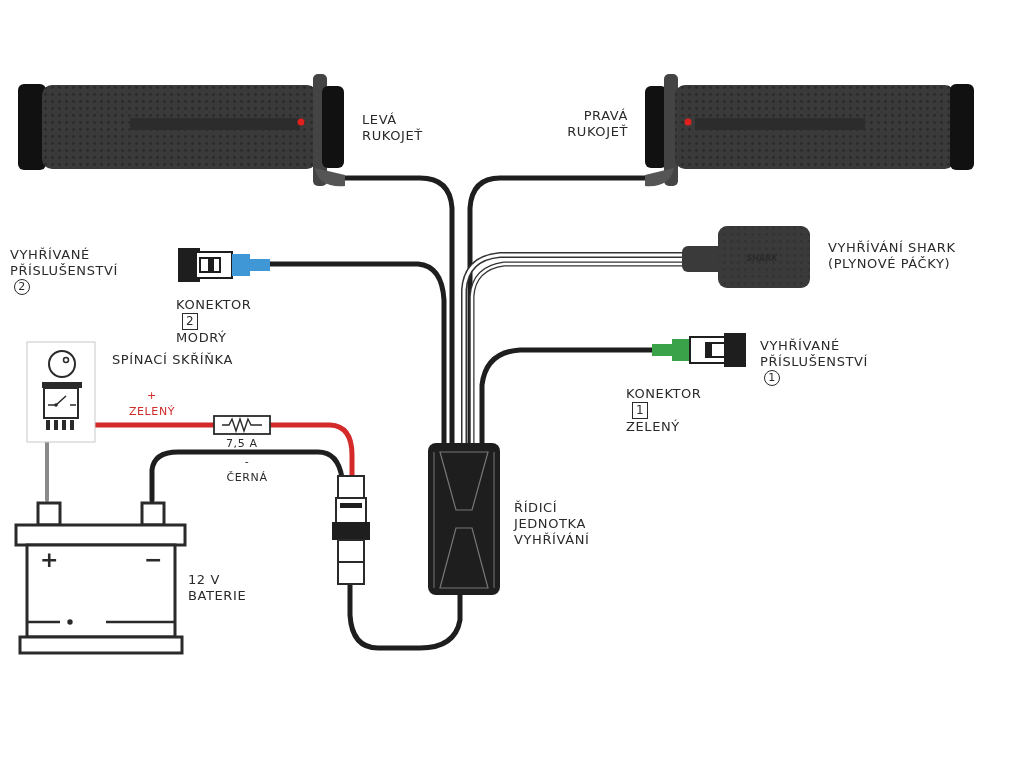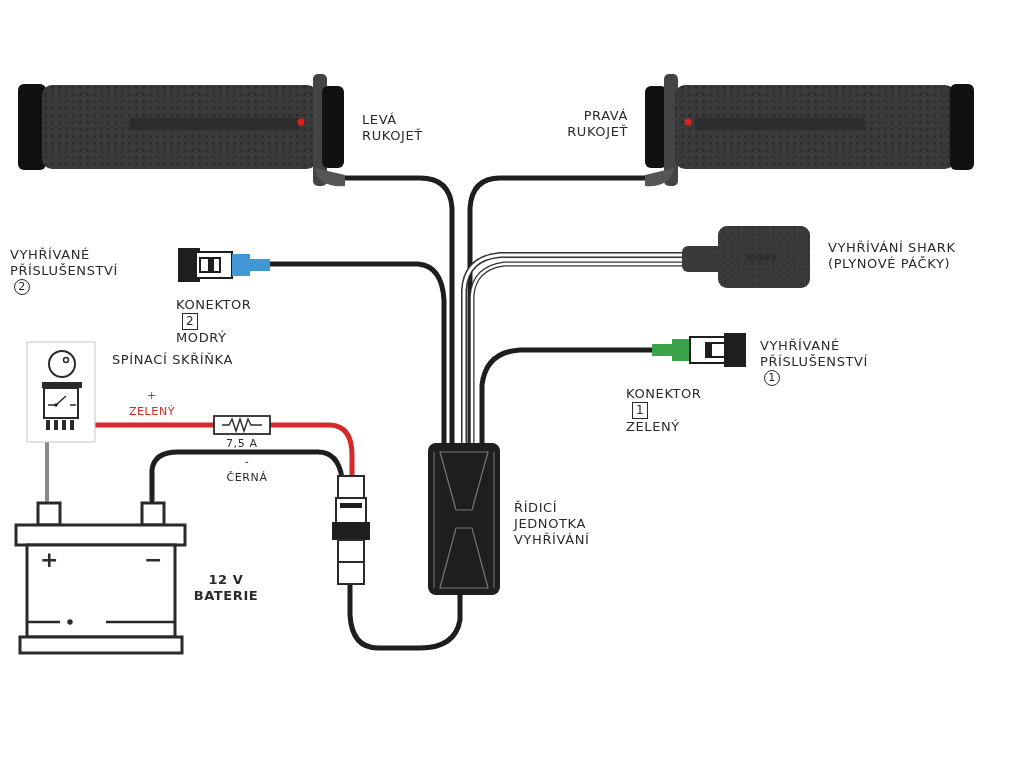--- a/index.html
+++ b/index.html
@@ -188,21 +188,21 @@
   <span>-</span>
   <span>ČERNÁ</span>
 </div>
 
 <div class="lbl" style="left:40px;top:552px;font-size:22px;font-weight:bold;">
   <span>+</span>
 </div>
 <div class="lbl" style="left:144px;top:552px;font-size:22px;font-weight:bold;">
   <span>−</span>
 </div>
-<div class="lbl" style="left:188px;top:572px;text-align:center;width:76px;font-weight:bold;">
+<div class="lbl" style="left:188px;top:572px;width:76px;font-weight:normal;">
   <span>12 V</span>
   <span>BATERIE</span>
 </div>
 
 <div class="lbl" style="left:514px;top:500px;">
   <span>ŘÍDICÍ</span>
   <span>JEDNOTKA</span>
   <span>VYHŘÍVÁNÍ</span>
 </div>
 

